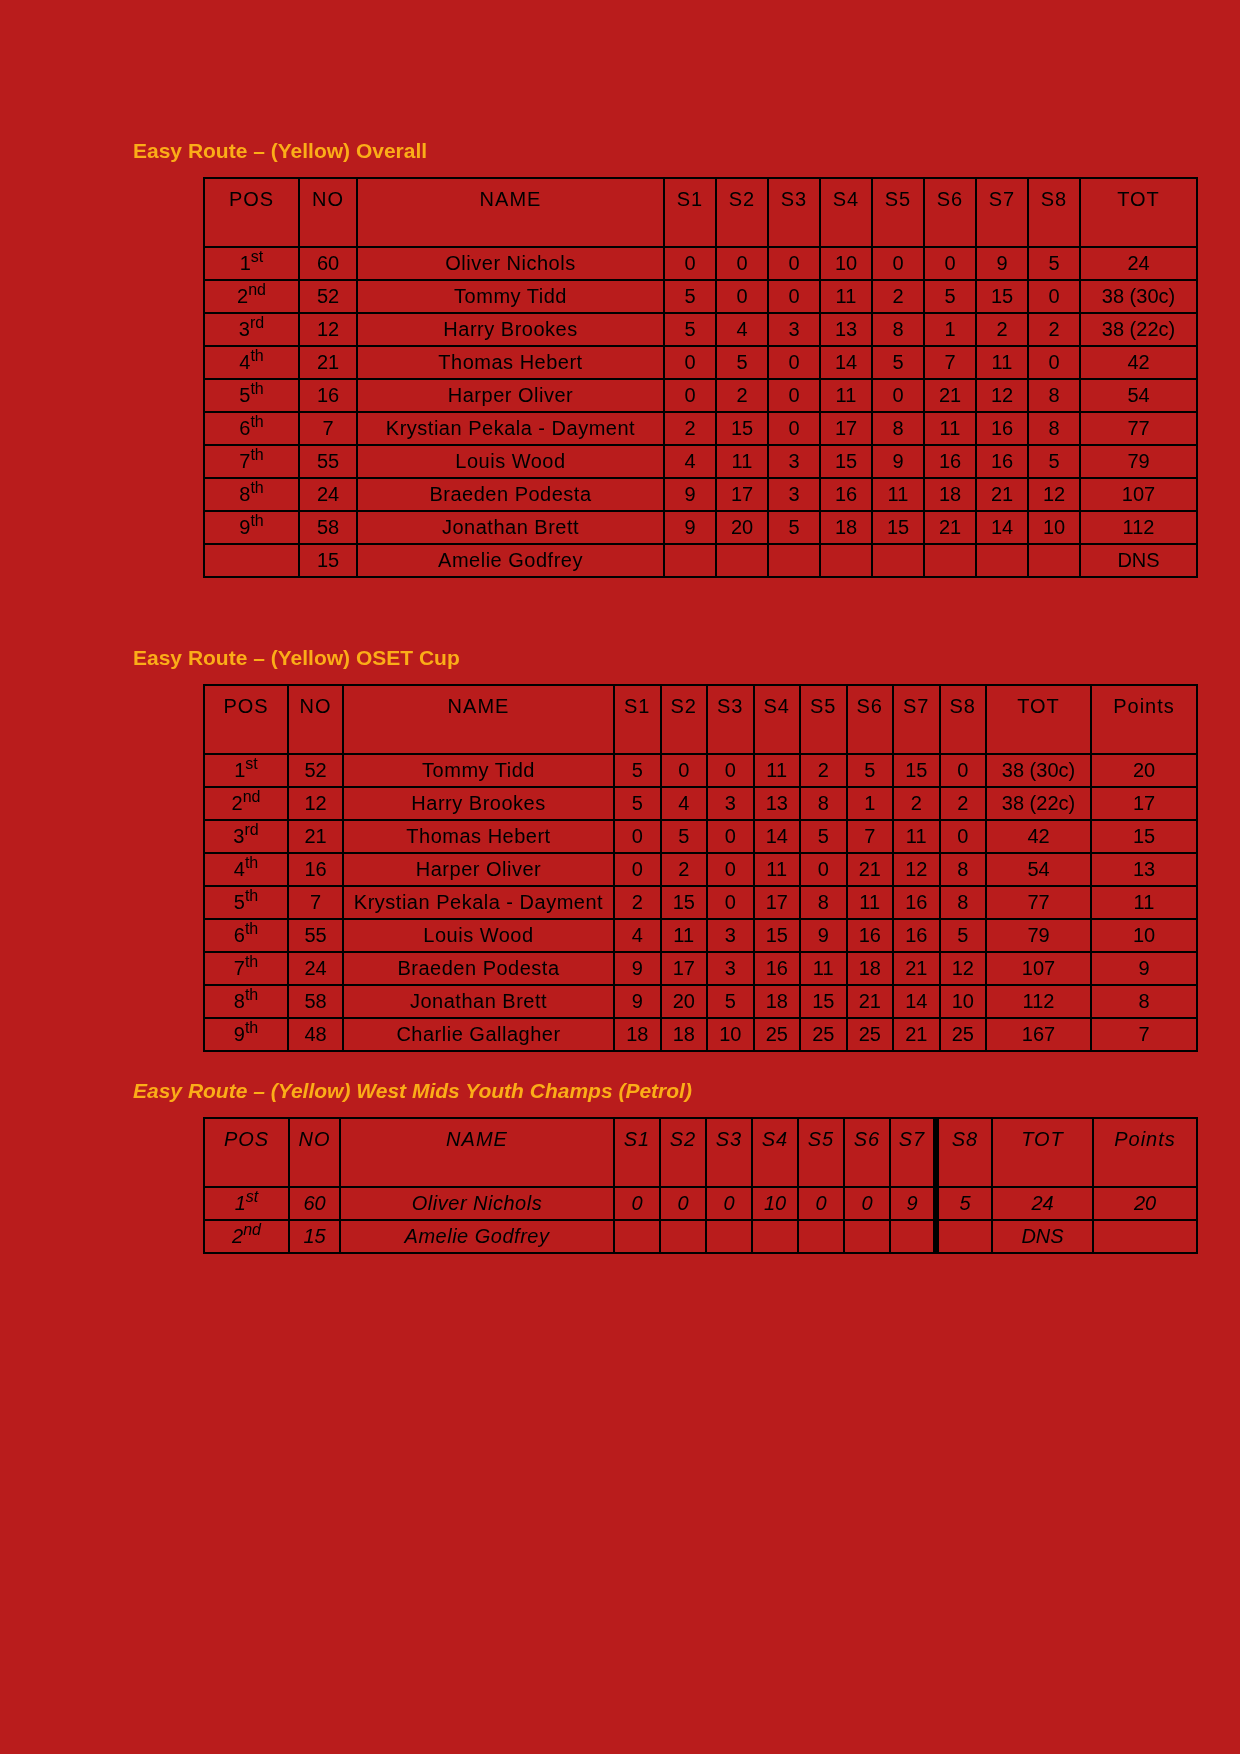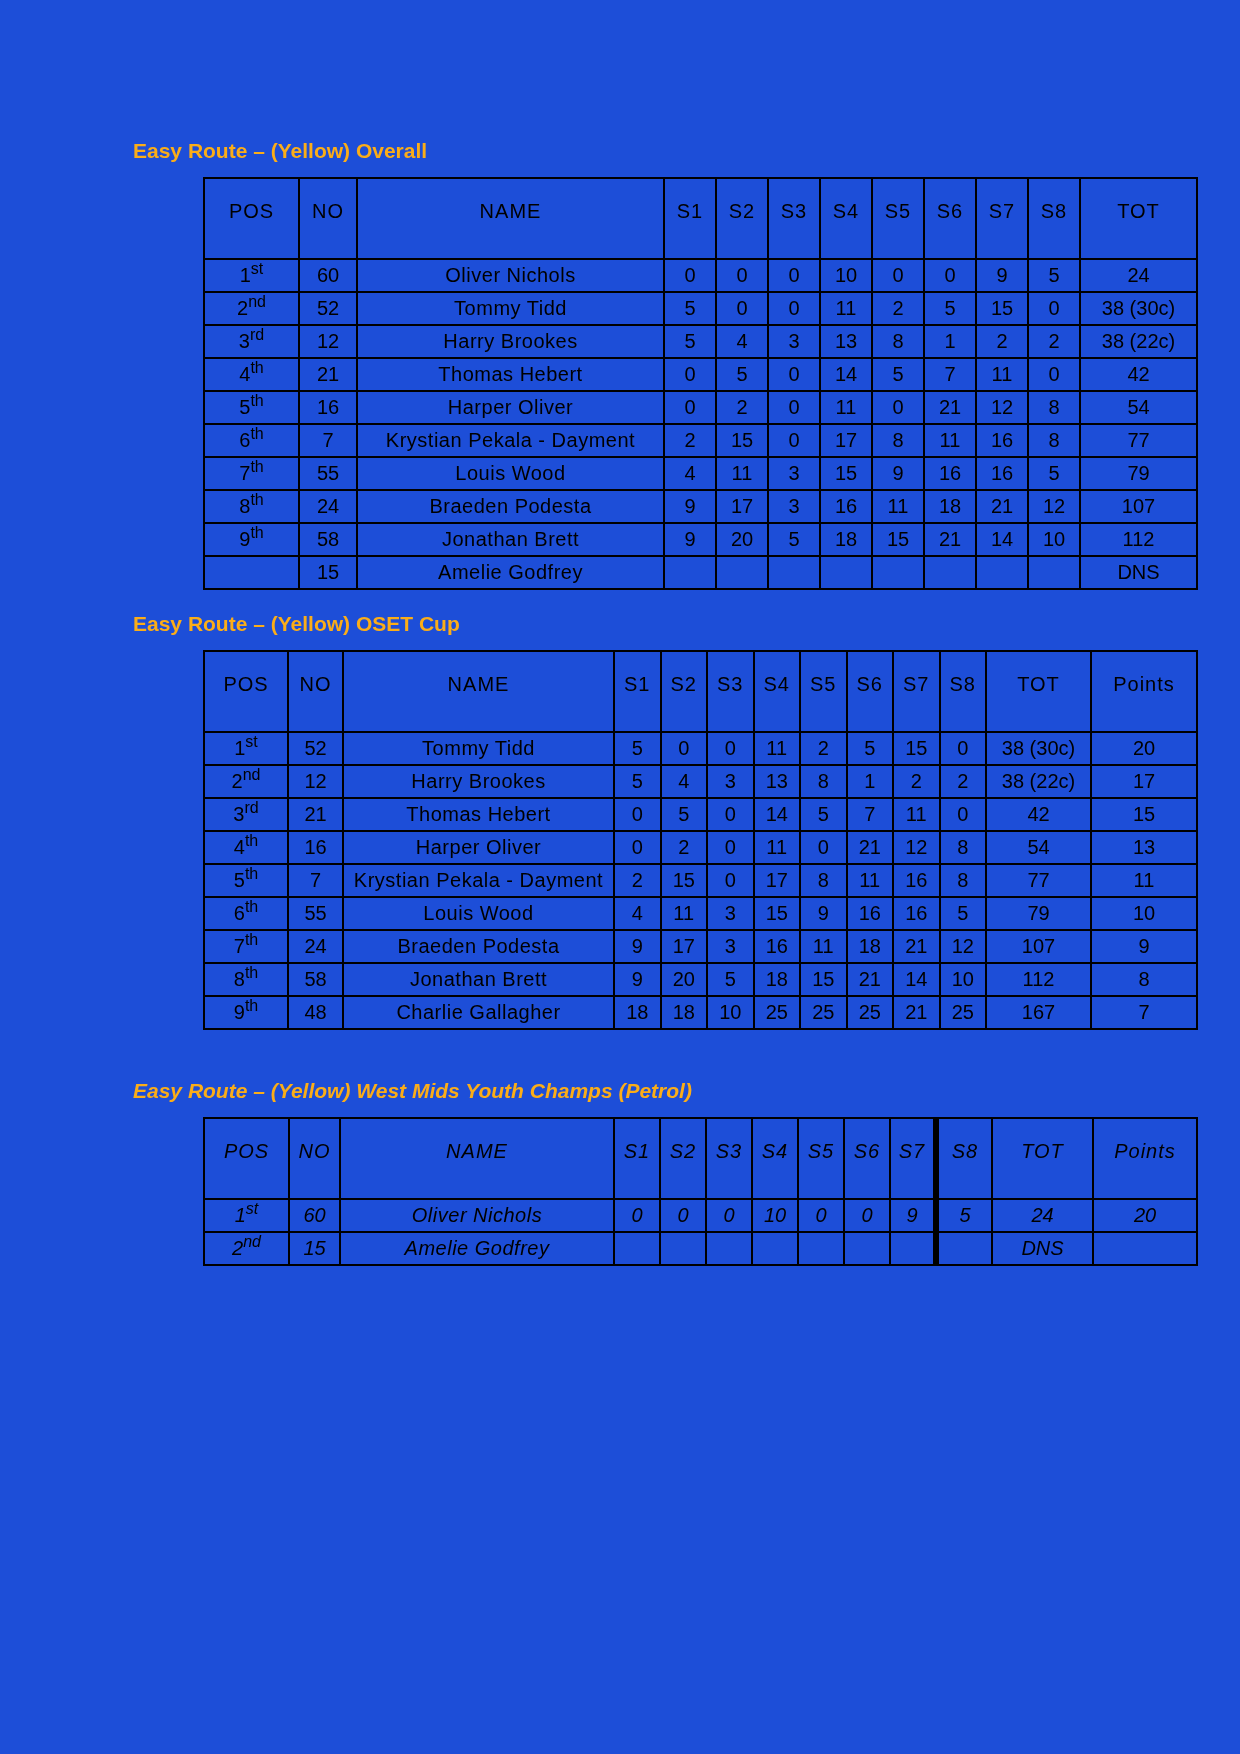--- a/index.html
+++ b/index.html
@@ -7,26 +7,26 @@
     margin: 0;
     padding: 0;
     background: #ffffff;
     font-family: "Liberation Sans", sans-serif;
     color: #000000;
   }
   #page {
     position: relative;
     width: 1240px;
     height: 1754px;
-    background: #1d4ed8;
+    background: #b91c1c;
     overflow: hidden;
   }
   .section { position: absolute; left: 133px; }
   #sec0 { top: 139px; }
-  #sec1 { top: 612px; }
+  #sec1 { top: 646px; }
   #sec2 { top: 1079px; font-style: italic; }
   .section-title {
     margin: 0;
     font-size: 21px;
     line-height: 23px;
     font-weight: bold;
     color: var(--accent);
     white-space: nowrap;
   }
   table.results {
@@ -40,21 +40,21 @@
     text-align: center;
     font-size: 20px;
     font-weight: normal;
     padding: 0;
     overflow: hidden;
     white-space: nowrap;
   }
   table.results thead th {
     height: 58px;
     vertical-align: top;
-    padding-top: 21px;
+    padding-top: 9px;
     letter-spacing: 1px;
   }
   table.results tbody td {
     height: 31px;
     vertical-align: middle;
   }
   td.cell-name { letter-spacing: 0.5px; }
   sup { font-size: 16px; line-height: 0; }
   .thick-left { border-left-width: 6px !important; }
 </style>

